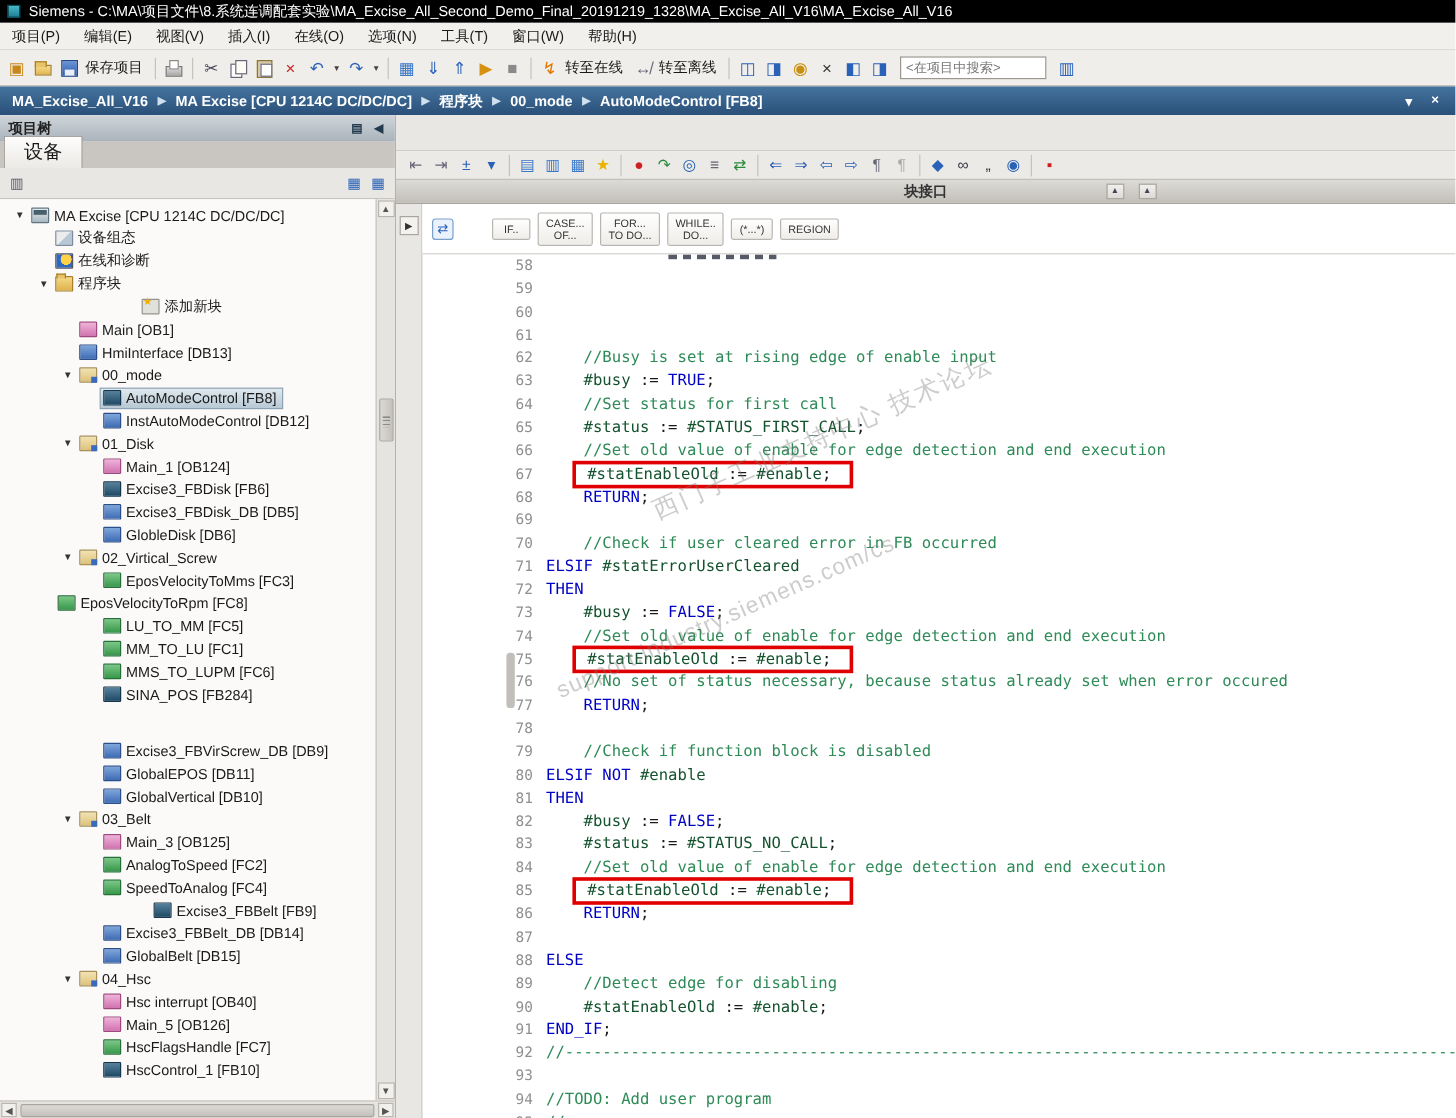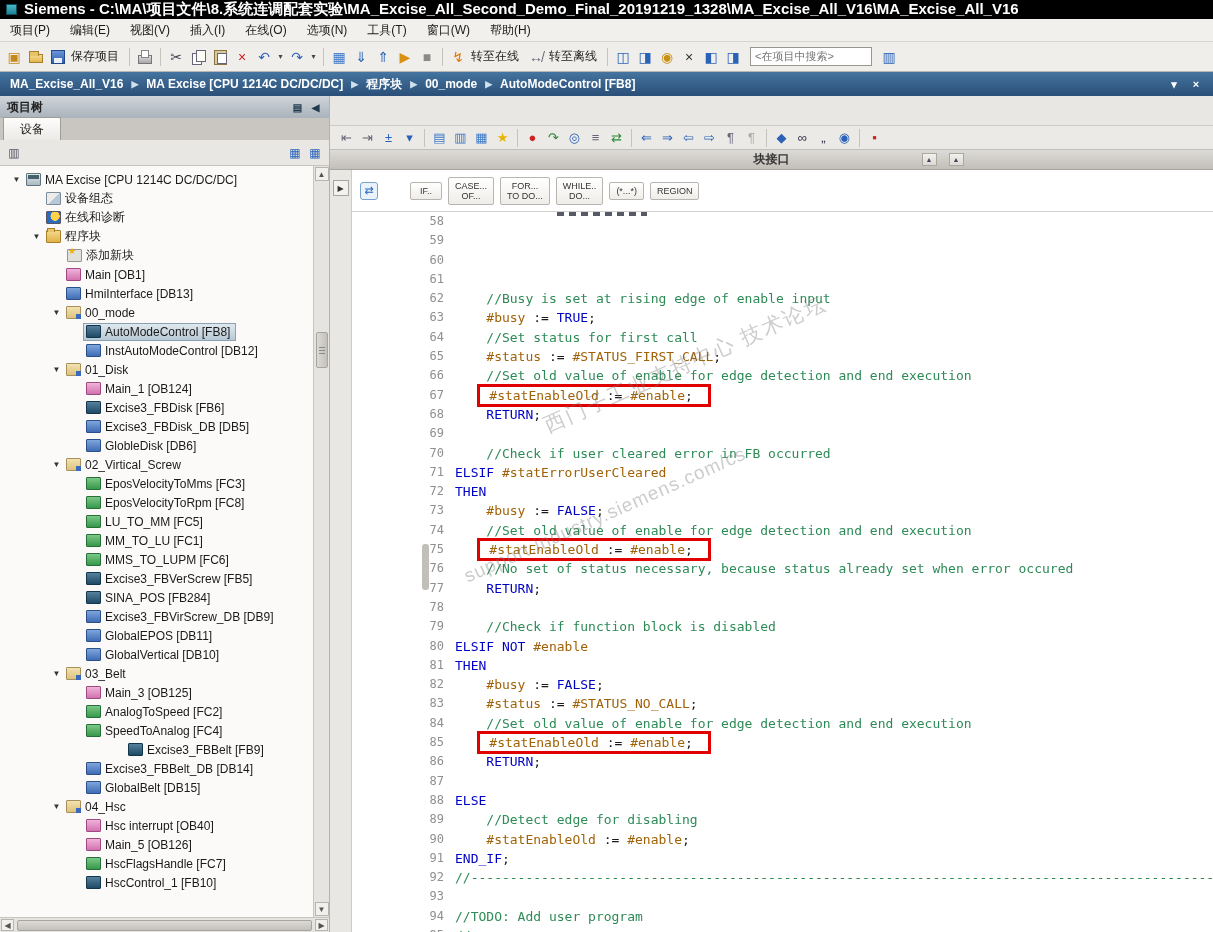--- a/index.html
+++ b/index.html
@@ -1,20 +1,20 @@
 <!DOCTYPE html>
 <html><head>
 <meta charset="utf-8">
 <style>
   *{box-sizing:border-box;margin:0;padding:0}
   html,body{width:1213px;height:932px;overflow:hidden;background:#fff;font-family:"Liberation Sans",sans-serif}
   .app{position:relative;width:1213px;height:932px;display:flex;flex-direction:column;font-size:12px;color:#1a1a1a}
 
   
-  .titlebar{height:19px;background:#000;color:#fff;display:flex;align-items:center;gap:7px;padding:0 6px;font-size:15px;font-weight:bold;flex:none}
+  .titlebar{height:19px;background:#000;color:#fff;display:flex;align-items:center;gap:7px;padding:0 6px;font-size:12px;font-weight:normal;flex:none}
   .titlebar .logo{width:11px;height:11px;background:linear-gradient(#49b8c8,#1f7f96);border:1px solid #0c505f;flex:none}
   .menubar{height:23px;background:#f2f0ed;display:flex;align-items:center;border-bottom:1px solid #d8d5d0;flex:none}
   .menu-item{padding:3px 10px;cursor:default;white-space:nowrap}
   .toolbar{height:30px;background:#f0eeea;display:flex;align-items:center;padding:0 4px;gap:2px;border-bottom:1px solid #bab7b2;flex:none}
   .tb-icon{width:20px;height:20px;display:flex;align-items:center;justify-content:center;font-size:14px;border-radius:2px;position:relative;flex:none;cursor:default}
   .tb-small{width:9px;font-size:8px}
   .tb-sep{width:1px;height:18px;background:#c6c3bd;margin:0 3px;flex:none}
   .tb-label{font-size:12px;margin:0 5px 0 1px;white-space:nowrap}
   .tb-search{width:122px;height:19px;font-size:11px;color:#777;border:1px solid #9a978f;padding:0 4px;background:#fff;margin:0 5px;font-family:"Liberation Sans",sans-serif}
   .i-disk::before{content:"";position:absolute;inset:3px;background:linear-gradient(#6b94d8,#2f5fae);border:1px solid #22498a}
@@ -36,21 +36,21 @@
 
   
   .main{flex:1;display:flex;min-height:0}
 
   
   .left-panel{width:330px;background:#f0efec;display:flex;flex-direction:column;border-right:1px solid #b5b2ad;flex:none}
   .panel-header{height:22px;background:linear-gradient(#cfd5da,#aab3bb);display:flex;align-items:center;padding:0 7px;font-size:12px;font-weight:bold;color:#222;flex:none}
   .ph-icons{margin-left:auto;display:flex;gap:5px}
   .ph-icon{width:13px;height:13px;font-size:10px;color:#223a4e;display:flex;align-items:center;justify-content:center}
   .tab-row{height:22px;background:#c9c6c1;display:flex;align-items:flex-end;padding-left:3px;flex:none}
-  .tab{background:linear-gradient(#fdfdfc,#eceae6);border:1px solid #a09d97;border-bottom:none;padding:3px 16px 2px;font-size:12px;border-radius:2px 2px 0 0}
+  .tab{background:linear-gradient(#fdfdfc,#eceae6);border:1px solid #a09d97;border-bottom:none;padding:3px 16px 2px;font-size:16px;border-radius:2px 2px 0 0}
   .panel-toolbar{height:26px;background:#e9e7e3;border-bottom:1px solid #c8c5c0;display:flex;align-items:center;padding:0 6px;gap:5px;flex:none}
   .pt-icon{width:16px;height:16px;display:flex;align-items:center;justify-content:center;font-size:12px}
   .pt-right{margin-left:auto;display:flex;gap:4px}
   .tree-wrap{flex:1;display:flex;min-height:0}
   .tree{flex:1;background:#fbfaf8;overflow:hidden;padding-top:4px;min-width:0}
   .tree-row{height:19px;display:flex;align-items:center;font-size:12px;white-space:nowrap;cursor:default}
   .tr-arrow{width:13px;font-size:8px;color:#333;text-align:center;flex:none}
   .tree-row .inner{display:flex;align-items:center;height:18px;padding:0 5px 0 1px;border:1px solid transparent}
   .tree-row.selected .inner{background:linear-gradient(#e0e8ee,#b7c9d5);border:1px solid #8aa2b2}
   .tr-icon{width:15px;height:13px;flex:none;margin:0 4px 0 1px;border-radius:1px;position:relative}
@@ -93,21 +93,21 @@
   .sync-icon{width:18px;height:18px;border:1px solid #7aa0cc;background:#eaf2fc;color:#2a62b8;font-size:11px;display:flex;align-items:center;justify-content:center;border-radius:3px;margin-right:26px;flex:none}
   .snippet-btn{min-width:32px;padding:3px 6px;border:1px solid #b8b5b0;background:linear-gradient(#ffffff,#efede9);font-size:9px;line-height:10px;text-align:center;color:#333;border-radius:2px;cursor:default}
   .code-scroll{flex:1;overflow:hidden;position:relative;font-family:"DejaVu Sans Mono","Liberation Mono",monospace;font-size:13px;padding-top:2px}
   .splitter-grip{position:absolute;top:0;left:205px;width:90px;height:4px;background:repeating-linear-gradient(90deg,#555a66 0 7px,transparent 7px 12px)}
   .code-line{height:19.3px;display:flex;align-items:flex-start;white-space:pre}
   .ln{width:103px;flex:none;text-align:right;color:#8f8f8f;font-size:12px;padding-right:11px}
   .code-text{flex:1;min-width:0;white-space:pre}
   .tok-p{color:#1a1a1a}
   .tok-c{color:#2e8b57}
   .tok-k{color:#0000c4}
-  .tok-v{color:#a16207}
+  .tok-v{color:#14532d}
   .redbox{display:inline-block;border:3px solid #e10000;padding:1px 15px 1px 9px;margin:-4px 0 -4px -9px}
   .side-thumb{position:absolute;left:70px;top:332px;width:7px;height:46px;background:#c2bfba;border-radius:3px}
   .watermark{position:absolute;color:rgba(122,122,122,0.38);transform:rotate(-24deg);white-space:nowrap;pointer-events:none;font-family:"Liberation Sans",sans-serif}
   .wm1{left:180px;top:138px;font-size:21px;letter-spacing:2px}
   .wm2{left:100px;top:292px;font-size:19px;letter-spacing:1px}
 </style>
 </head>
 <body>
 
 <div class="app">
@@ -228,21 +228,21 @@
                 <span class="tr-label">在线和诊断</span>
               </span>
             </div>
             <div class="tree-row" style="padding-left: 30px;">
               <span class="tr-arrow">▼</span>
               <span class="inner">
                 <span class="tr-icon ic-folder"></span>
                 <span class="tr-label">程序块</span>
               </span>
             </div>
-            <div class="tree-row" style="padding-left: 51px;">
+            <div class="tree-row" style="padding-left: 78px; margin-left: 24px;">
               <span class="tr-arrow"></span>
               <span class="inner">
                 <span class="tr-icon ic-add"></span>
                 <span class="tr-label">添加新块</span>
               </span>
             </div>
             <div class="tree-row" style="padding-left: 50px;">
               <span class="tr-arrow"></span>
               <span class="inner">
                 <span class="tr-icon ic-ob"></span>
@@ -319,21 +319,21 @@
                 <span class="tr-label">02_Virtical_Screw</span>
               </span>
             </div>
             <div class="tree-row" style="padding-left: 70px;">
               <span class="tr-arrow"></span>
               <span class="inner">
                 <span class="tr-icon ic-fc"></span>
                 <span class="tr-label">EposVelocityToMms [FC3]</span>
               </span>
             </div>
-            <div class="tree-row" style="padding-left: 70px;">
+            <div class="tree-row" style="padding-left: 32px;">
               <span class="tr-arrow"></span>
               <span class="inner">
                 <span class="tr-icon ic-fc"></span>
                 <span class="tr-label">EposVelocityToRpm [FC8]</span>
               </span>
             </div>
             <div class="tree-row" style="padding-left: 70px;">
               <span class="tr-arrow"></span>
               <span class="inner">
                 <span class="tr-icon ic-fc"></span>
@@ -345,37 +345,30 @@
               <span class="inner">
                 <span class="tr-icon ic-fc"></span>
                 <span class="tr-label">MM_TO_LU [FC1]</span>
               </span>
             </div>
             <div class="tree-row" style="padding-left: 70px;">
               <span class="tr-arrow"></span>
               <span class="inner">
                 <span class="tr-icon ic-fc"></span>
                 <span class="tr-label">MMS_TO_LUPM [FC6]</span>
-              </span>
-            </div>
-            <div class="tree-row" style="padding-left: 70px;">
-              <span class="tr-arrow"></span>
-              <span class="inner">
-                <span class="tr-icon ic-fb"></span>
-                <span class="tr-label">Excise3_FBVerScrew [FB5]</span>
               </span>
             </div>
             <div class="tree-row" style="padding-left: 70px;">
               <span class="tr-arrow"></span>
               <span class="inner">
                 <span class="tr-icon ic-fb"></span>
                 <span class="tr-label">SINA_POS [FB284]</span>
               </span>
             </div>
-            <div class="tree-row" style="padding-left: 70px;">
+            <div class="tree-row" style="padding-left: 70px; margin-top: 28px;">
               <span class="tr-arrow"></span>
               <span class="inner">
                 <span class="tr-icon ic-db"></span>
                 <span class="tr-label">Excise3_FBVirScrew_DB [DB9]</span>
               </span>
             </div>
             <div class="tree-row" style="padding-left: 70px;">
               <span class="tr-arrow"></span>
               <span class="inner">
                 <span class="tr-icon ic-db"></span>

